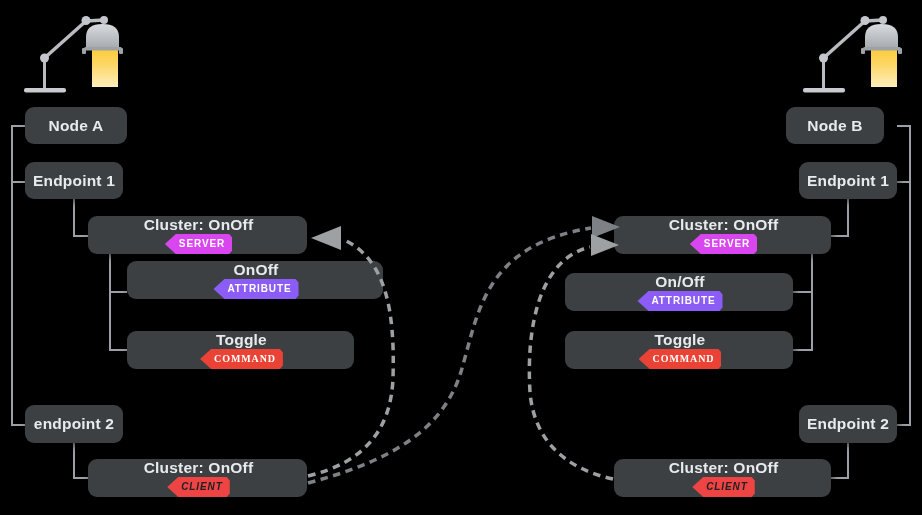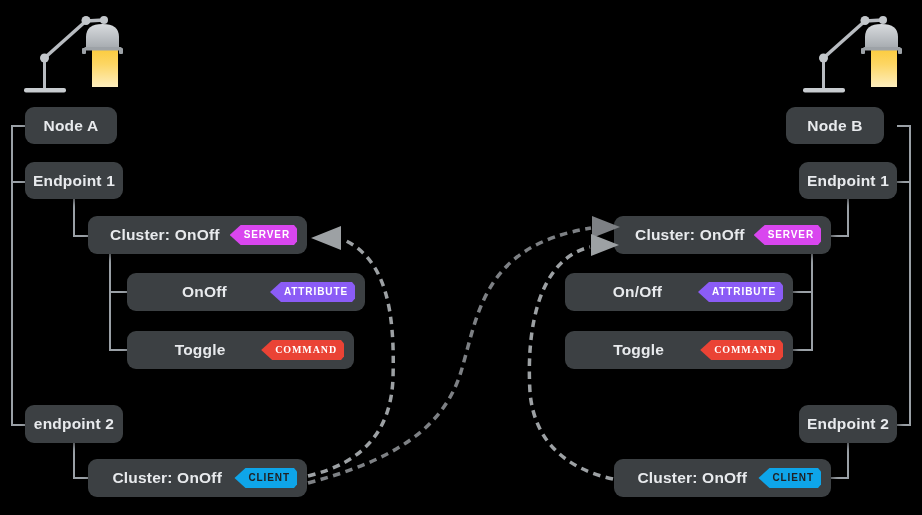--- a/index.html
+++ b/index.html
@@ -6,29 +6,29 @@
   .stage{position:relative;width:922px;height:515px;background:#000;overflow:hidden;
          font-family:"Liberation Sans","DejaVu Sans",sans-serif;}
   svg.layer{position:absolute;left:0;top:0;pointer-events:none;}
   .tree-layer{z-index:1;}
   .arrow-layer{z-index:3;}
   .lamp{position:absolute;z-index:2;}
   .box{position:absolute;z-index:2;background:#3c4043;border-radius:9px;color:#e8eaed;
        font-size:15.5px;font-weight:600;letter-spacing:.2px;
        display:flex;align-items:center;justify-content:center;
        box-shadow:2px 3px 6px rgba(0,0,0,.55);}
-  .box.wide{justify-content:space-between;padding:0 10px 0 12px;box-sizing:border-box;}
+  .box.wide{justify-content:space-between;padding:0 10px 0 12px;box-sizing:border-box;flex-direction:column;}
   .box.wide .lbl{flex:1;text-align:center;}
   .badge{flex:0 0 auto;height:20px;line-height:20px;padding:0 7px 0 14px;
          font-size:10px;font-weight:bold;letter-spacing:.9px;color:#fff;
          clip-path:polygon(0 50%,11px 0,calc(100% - 3px) 0,100% 18%,100% 82%,calc(100% - 3px) 100%,11px 100%);}
   .b-server{background:#d946ef;}
   .b-attribute{background:#8b5cf6;}
   .b-command{background:#ea4335;font-family:Liberation Serif, serif;}
-  .b-client{background:#0ea5e9;color:#202124;}
+  .b-client{background:#ef4444;color:#202124;font-style:italic;}
 </style>
 </head>
 <body>
 
 <div class="stage">
 
   <svg class="layer tree-layer" width="922" height="515" viewBox="0 0 922 515">
     <g stroke="#9aa0a6" stroke-width="2" fill="none">
 
       <path d="M 25 126 H 12 V 425 H 25"></path>
@@ -84,31 +84,31 @@
       <circle cx="70" cy="15.5" r="4.5" fill="#c3c7cb"></circle>
       <circle cx="88" cy="15" r="4" fill="#c3c7cb"></circle>
       <rect x="76" y="40" width="26" height="42" fill="url(#beamGrad)"></rect>
       <path d="M 70 45 L 70 32 Q 70 19 86.5 19 Q 103 19 103 32 L 103 45 Z" fill="url(#shadeGrad)"></path>
       <rect x="68" y="42" width="38" height="3.5" rx="1.5" fill="#9da2a7"></rect>
       <rect x="66" y="43" width="4" height="6" rx="1" fill="#9da2a7"></rect>
       <rect x="103" y="43" width="4" height="6" rx="1" fill="#9da2a7"></rect>
     </svg>
   </div>
 
-  <div class="box" style="left:25px;top:107px;width:92px;height:37px">
+  <div class="box" style="left:25px;top:107px;width:102px;height:37px">
     <span>Node A</span>
   </div>
   <div class="box" style="left:25px;top:162px;width:98px;height:37px">
     <span>Endpoint 1</span>
   </div>
   <div class="box wide" style="left:88px;top:216px;width:219px;height:38px">
     <span class="lbl">Cluster: OnOff</span>
     <span class="badge b-server">SERVER</span>
   </div>
-  <div class="box wide" style="left:127px;top:273px;width:238px;height:38px">
+  <div class="box wide" style="left:127px;top:261px;width:256px;height:38px">
     <span class="lbl">OnOff</span>
     <span class="badge b-attribute">ATTRIBUTE</span>
   </div>
   <div class="box wide" style="left:127px;top:331px;width:227px;height:38px">
     <span class="lbl">Toggle</span>
     <span class="badge b-command">COMMAND</span>
   </div>
   <div class="box" style="left:25px;top:405px;width:98px;height:38px">
     <span>endpoint 2</span>
   </div>

